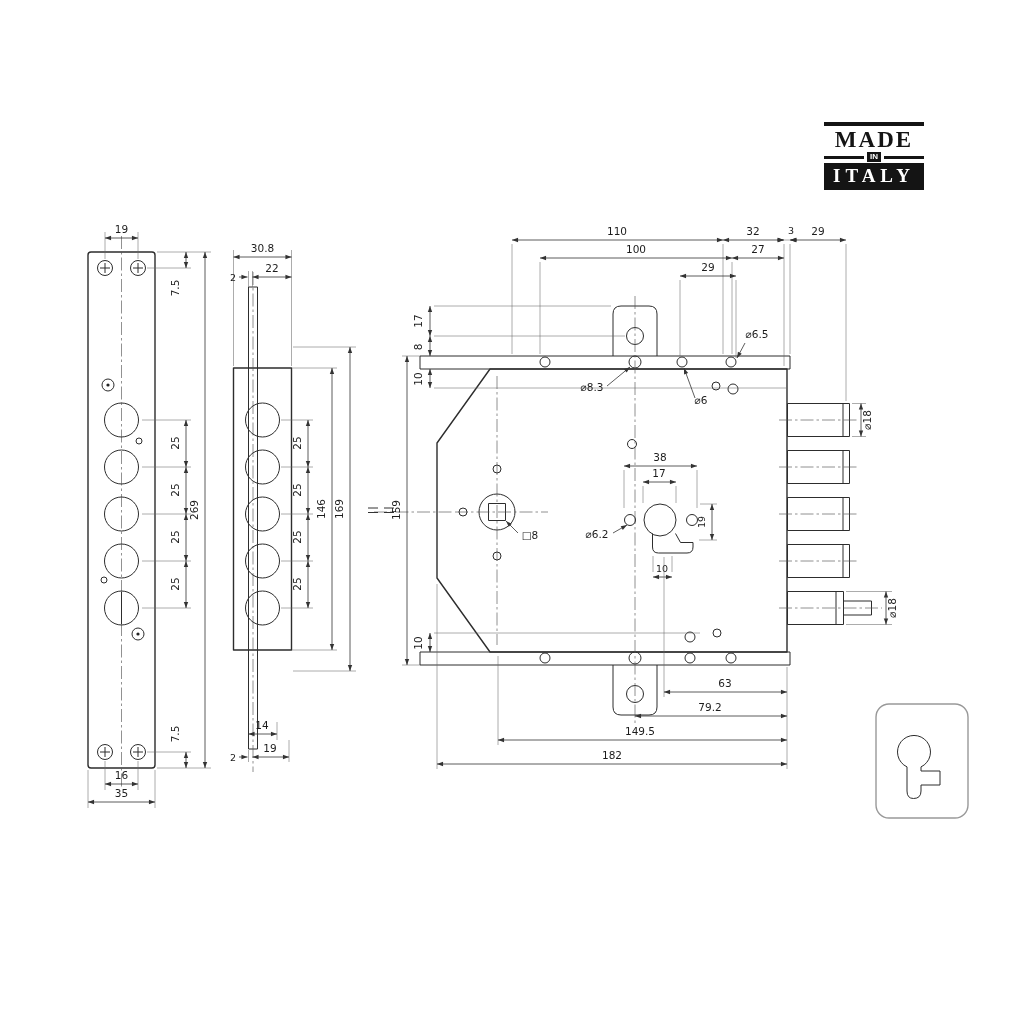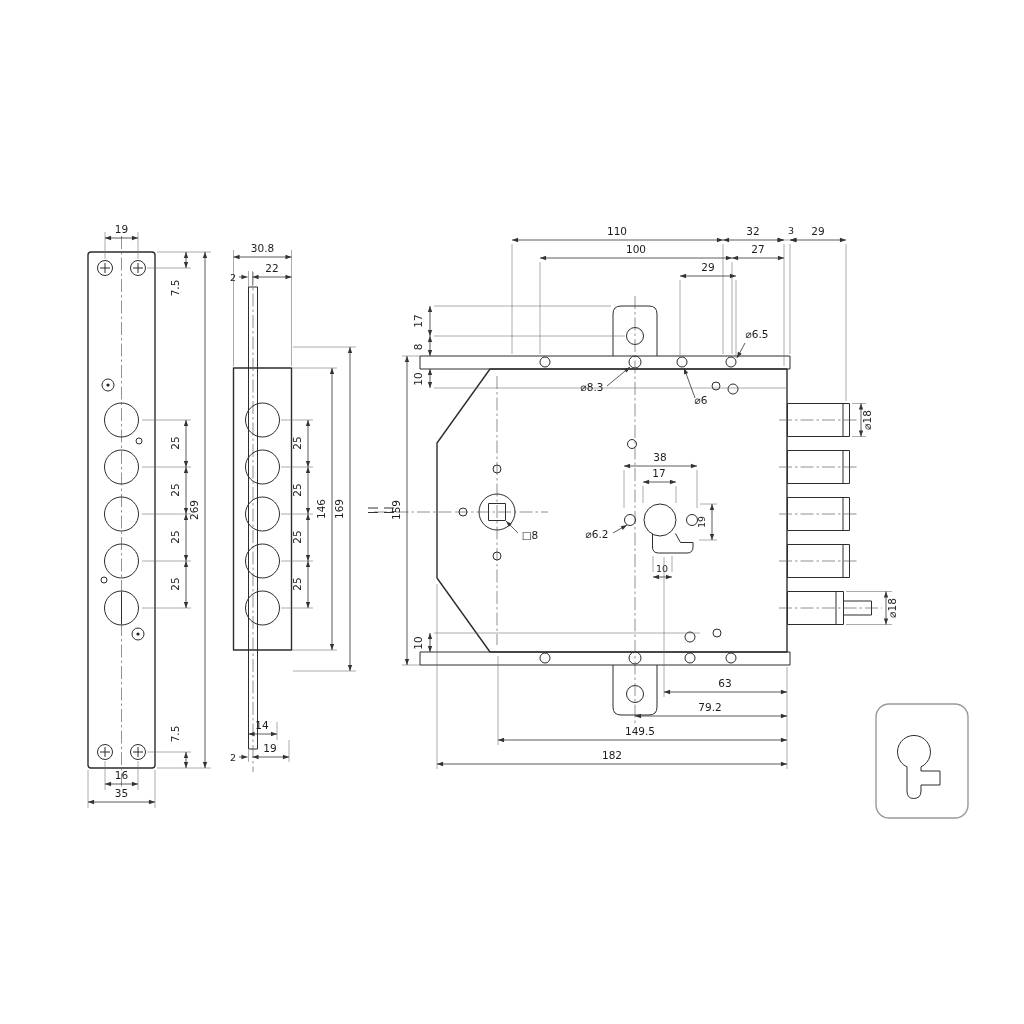--- a/index.html
+++ b/index.html
@@ -357,14 +357,24 @@
       <text x="612" y="759">182</text>
     </g>
   </g>
 
   <g>
     <rect x="876" y="704" width="92" height="114" rx="13" fill="none" stroke="#999" stroke-width="1.4"></rect>
     <path class="ol2" d="M 907,766.9 A 16.5,16.5 0 1 1 921,766.9 L 921,771 L 940,771 L 940,785 L 921,785 L 921,791 Q 921,798.5 913.5,798.5 Q 907,798.5 907,791 Z"></path>
   </g>
 </svg>
 
-
+<div class="logo">
+  <div class="logo-bar-top"></div>
+  <div class="logo-made">MADE</div>
+  <div class="logo-inrow">
+    <span class="l"></span>
+    <span class="inbox">IN</span>
+    <span class="l"></span>
+  </div>
+  <div class="logo-italy">ITALY</div>
 </div>
 
+</div>
+
 </body></html>

